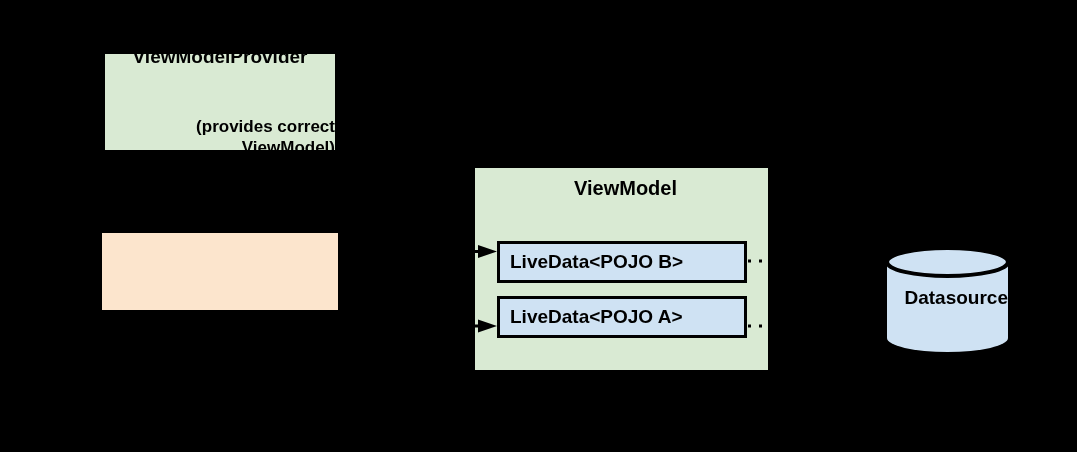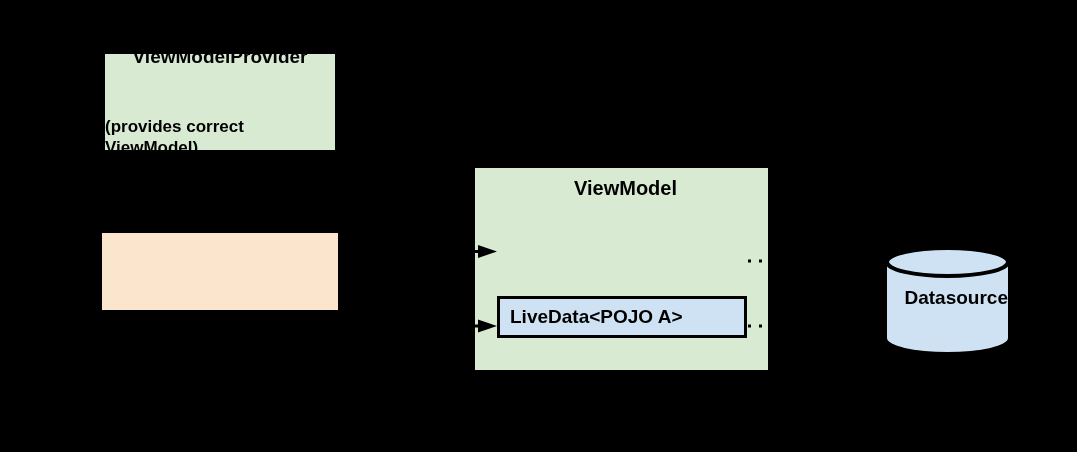--- a/index.html
+++ b/index.html
@@ -16,21 +16,21 @@
     overflow: hidden;
     color: var(--ink, #000);
   }
   .box {
     position: absolute;
     box-sizing: border-box;
     display: flex;
     flex-direction: column;
     align-items: center;
     justify-content: center;
-    text-align: left;
+    text-align: right;
     z-index: 1;
     gap: 48px;
   }
   .box .title { font-size: 19px; font-weight: 700; line-height: 22px; }
   .box .subtitle { font-size: 17px; font-weight: 700; line-height: 21px; }
 
   .vmp-box {
     left: 105px; top: 54px; width: 230px; height: 96px;
     background: var(--green, #d9ead3);
   }
@@ -96,20 +96,21 @@
     <div class="subtitle">(provides correct ViewModel)</div>
   </div>
 
   <div class="box ui-box">
   </div>
 
   <div class="box vm-box">
     <div class="title">ViewModel</div>
   </div>
 
+  <div class="livedata livedata-b">LiveData&lt;POJO B&gt;</div>
   <div class="livedata livedata-a">LiveData&lt;POJO A&gt;</div>
 
   <svg class="connector-layer" viewBox="0 0 1077 452" xmlns="http://www.w3.org/2000/svg">
 
     <line class="conn-line" x1="338" y1="251.5" x2="481" y2="251.5"></line>
     <polygon class="conn-head" points="478,245 497,251.5 478,258"></polygon>
     <line class="conn-line" x1="338" y1="326" x2="481" y2="326"></line>
     <polygon class="conn-head" points="478,319.5 497,326 478,332.5"></polygon>
 
     <line class="conn-dotted" x1="748" y1="261" x2="887" y2="261"></line>

